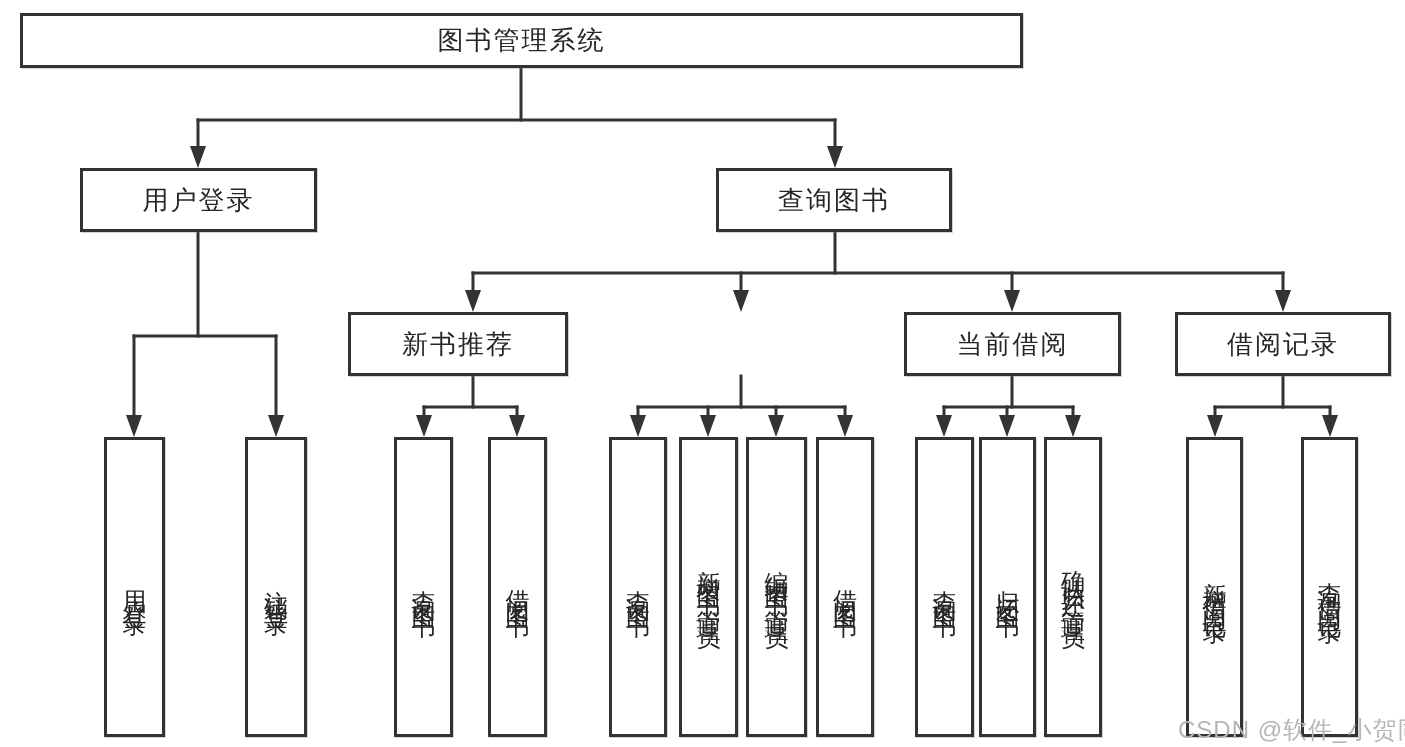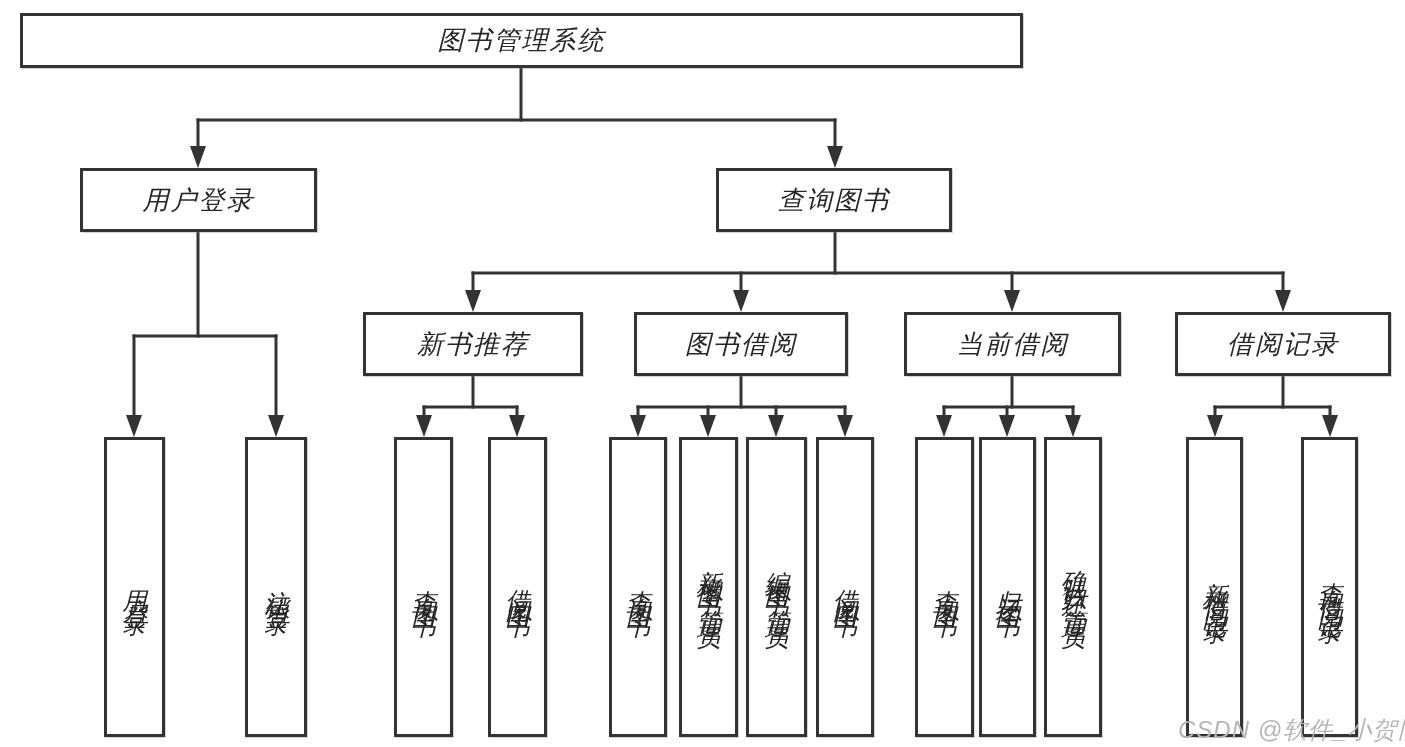--- a/index.html
+++ b/index.html
@@ -9,21 +9,20 @@
     --text:#262626;
     --watermark:#b5b5b5;
   }
   html,body{margin:0;padding:0;background:var(--background);}
   .canvas{
     position:relative;
     width:1405px;height:747px;
     background:var(--background);
     font-family:"Liberation Sans", sans-serif;
     overflow:hidden;
-    font-style:italic;
   }
   .wires{position:absolute;left:0;top:0;width:1405px;height:747px;pointer-events:none;}
   .wires line{stroke:var(--line);stroke-width:3;stroke-linecap:square;}
   .wires polygon{fill:var(--line);stroke:none;}
   .hbox{
     position:absolute;box-sizing:border-box;
     display:flex;align-items:center;justify-content:center;
     border:3px solid var(--box-border);
     background:var(--background);
     font-size:26px;color:var(--text);letter-spacing:2px;
@@ -135,25 +134,22 @@
     <span>图书管理系统</span>
   </div>
 
   <div class="hbox" style="left:80px;top:168px;width:237px;height:64px;">
     <span>用户登录</span>
   </div>
   <div class="hbox" style="left:716px;top:168px;width:236px;height:64px;">
     <span>查询图书</span>
   </div>
 
-  <div class="hbox" style="left:363px;top:312px;width:220px;height:64px;">
+  <div class="hbox" style="left:348px;top:312px;width:220px;height:64px;">
     <span>新书推荐</span>
-  </div>
-  <div class="hbox" style="left:634px;top:312px;width:214px;height:64px;">
-    <span>图书借阅</span>
   </div>
   <div class="hbox" style="left:904px;top:312px;width:217px;height:64px;">
     <span>当前借阅</span>
   </div>
   <div class="hbox" style="left:1175px;top:312px;width:216px;height:64px;">
     <span>借阅记录</span>
   </div>
 
   <div class="vbox" style="left:104px;width:61px;">
     <span>用户登录</span>

